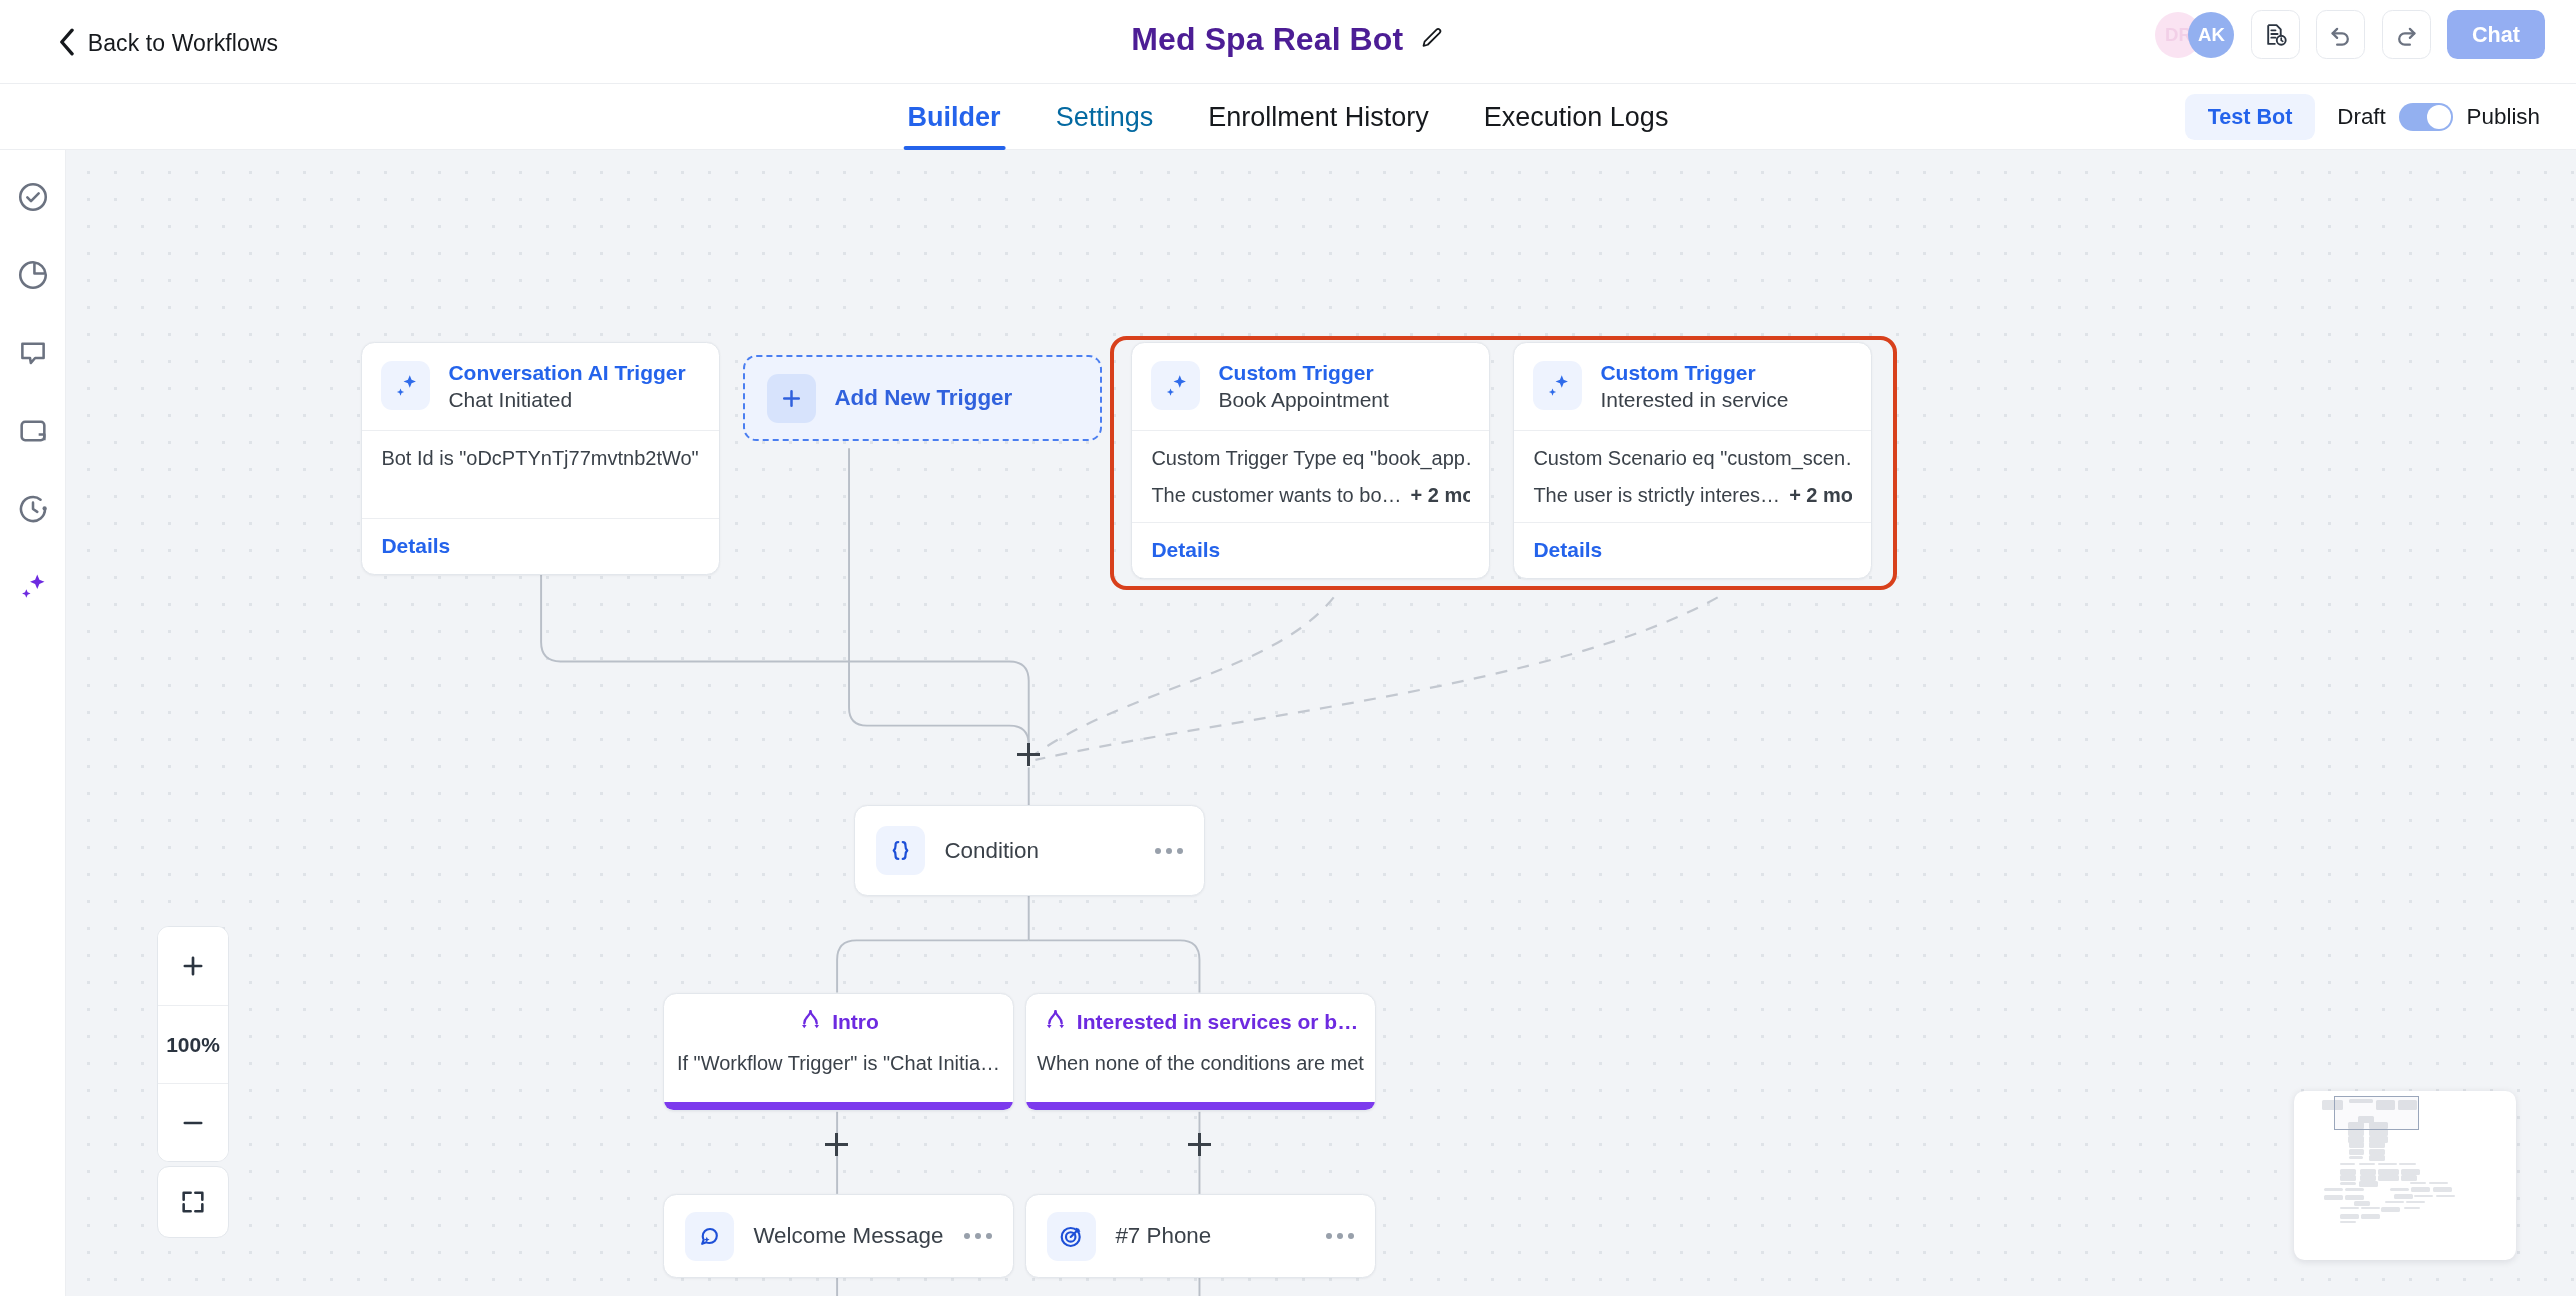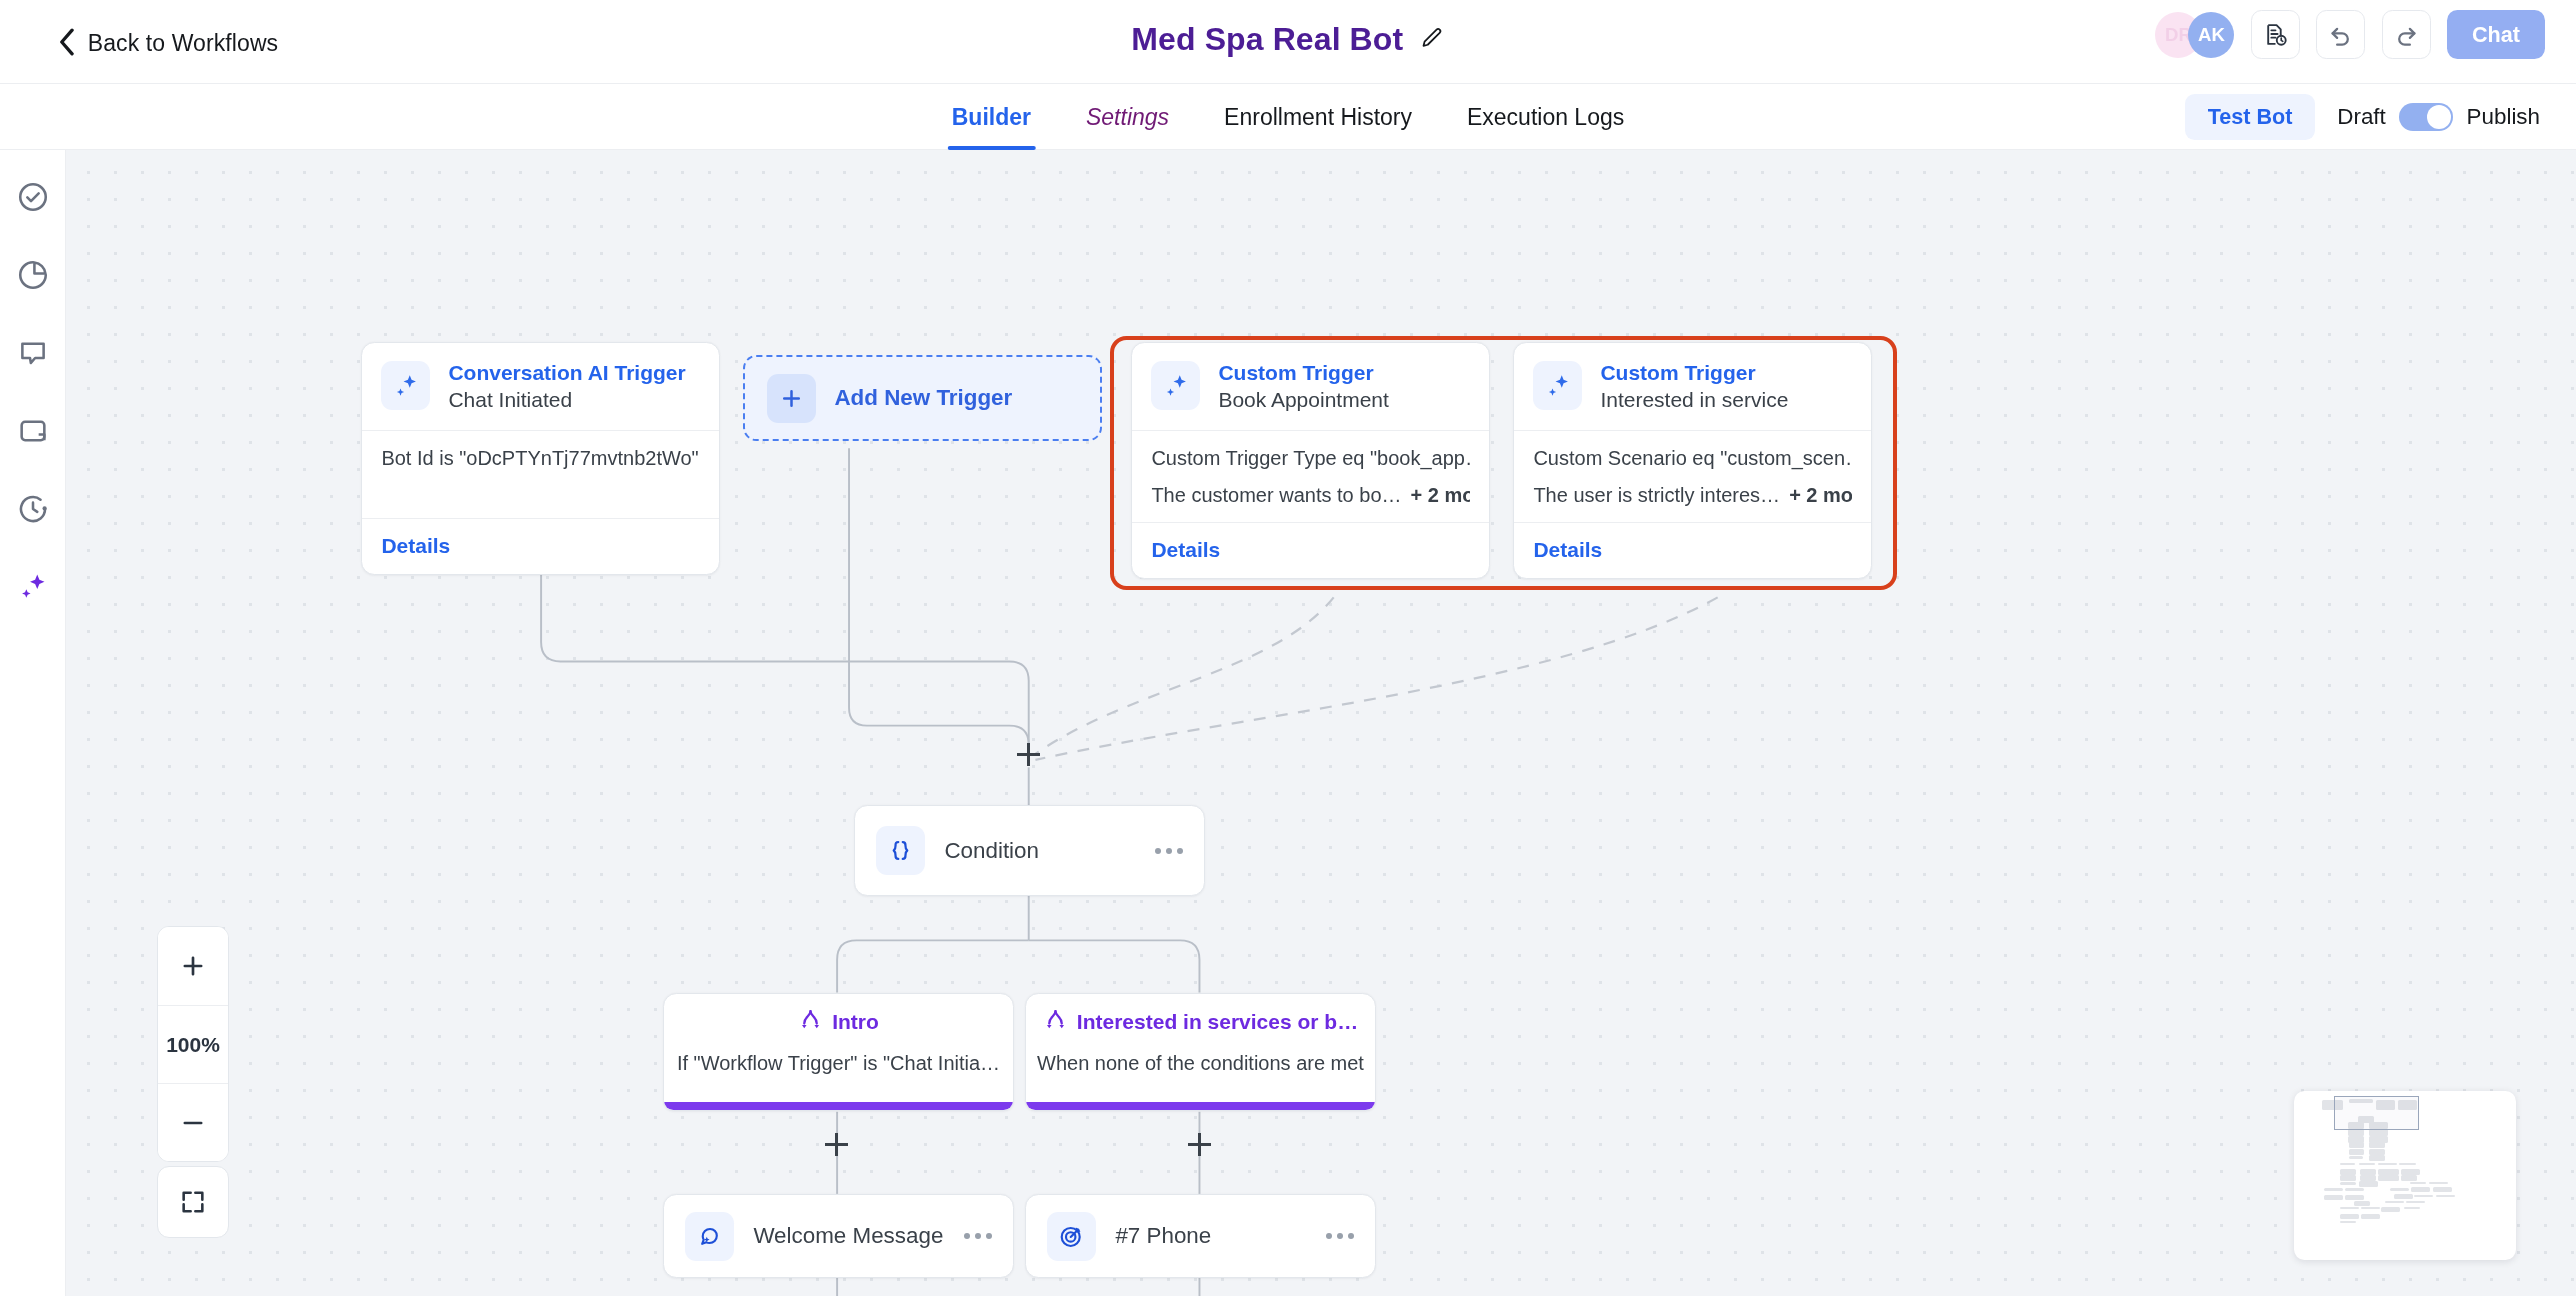--- a/index.html
+++ b/index.html
@@ -56,29 +56,29 @@
   
   .tabbar {
     position: absolute; left: 0; top: 84px; width: 2576px; height: 66px;
     background: #ffffff; border-bottom: 0.7px solid #eceef1;
   }
   .tabs {
     position: absolute; left: 50%; top: 0; transform: translateX(-50%);
     height: 66px; display: flex; align-items: center; gap: 55px;
   }
   .tab {
-    font-size: 23px; color: #16191d; height: 66px; display: flex; align-items: center;
+    font-size: 27px; color: #16191d; height: 66px; display: flex; align-items: center;
     cursor: pointer; position: relative; white-space: nowrap;
   }
   .tab.active { color: #2463eb; font-weight: 600; }
   .tab.active::after {
     content: ""; position: absolute; left: -4.5px; right: -4.5px; bottom: 0; height: 3.7px;
     background: #2463eb; border-radius: 2.2px;
   }
-  .tab.disabled { color: #701a75; cursor: default; font-style: italic; }
+  .tab.disabled { color: #0369a1; cursor: default; }
 
   .tab-right { position: absolute; right: 36px; top: 0; height: 66px; display: flex; align-items: center; gap: 22.4px; }
   .testbot-btn {
     height: 46px; padding: 0 22.4px; border-radius: 9.7px; border: none;
     background: #eef3fe; color: #2463eb; font-size: 21.6px; font-weight: 600;
     display: flex; align-items: center; cursor: pointer;
     font-family: "Liberation Sans", sans-serif;
   }
   .pub-toggle-wrap { display: flex; align-items: center; gap: 13.4px; }
   .pub-label { font-size: 22.4px; color: #16191d; font-weight: 400; }

